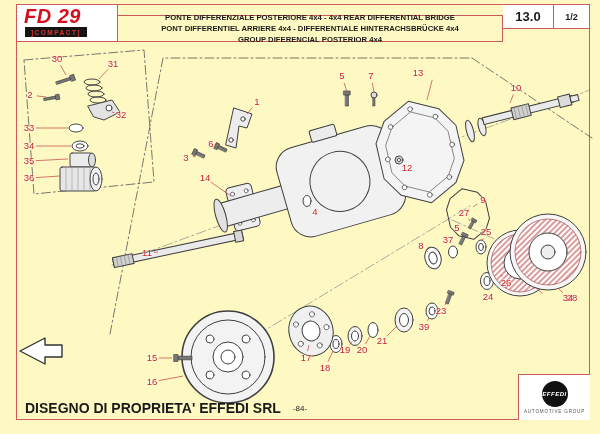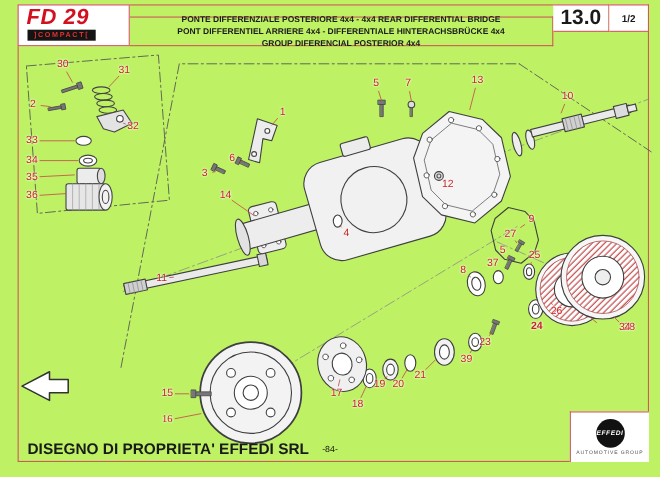--- a/index.html
+++ b/index.html
@@ -1,32 +1,32 @@
 <!DOCTYPE html>
 <html style="--callout: #cc2222; --frame: #cf5a5a; --brand: #d3101f;"><head>
 <meta charset="utf-8">
 <style>
   :root{
     --callout:#cc2222; --frame:#cf5a5a; --brand:#d3101f; --ink:#1a1a1a;
   }
   html,body{margin:0;padding:0;background:#fff;}
-  .page{position:relative;width:600px;height:434px;background:#bef264;overflow:hidden;
+  .page{position:relative;width:600px;height:434px;background:#fef9c3;overflow:hidden;
         font-family:"Liberation Sans",sans-serif;color:var(--ink);}
   .frame{position:absolute;left:16px;top:4px;width:574px;height:416px;border:1.4px solid var(--frame);box-sizing:border-box;}
   
   .header{position:absolute;left:16px;top:4px;width:574px;height:38px;display:flex;box-sizing:border-box;}
   .brand-box{width:102px;border:1.4px solid var(--frame);box-sizing:border-box;background:#fff;padding-top:1px;}
   .brand-name{color:var(--brand);font-weight:bold;font-style:italic;font-size:20px;line-height:20px;padding-left:7px;letter-spacing:0.5px;}
   .compact-bar{background:#141414;color:#e03030;font-size:6.5px;font-weight:bold;letter-spacing:1.5px;
                width:62px;margin:1px 0 0 8px;text-align:center;padding:1.5px 0;}
   .title-box{flex:1;border:1.4px solid var(--frame);border-left:none;box-sizing:border-box;display:flex;
              flex-direction:column;justify-content:center;text-align:center;font-weight:bold;font-size:7.7px;line-height:1.45;margin-top:11px;}
   .right-col{width:87px;display:flex;align-items:flex-start;}
   .section-box{width:51px;height:25px;border:1.4px solid var(--frame);border-left:none;box-sizing:border-box;
-               display:flex;align-items:center;justify-content:center;font-weight:bold;font-size:19px;background:#fff;}
+               display:flex;align-items:center;justify-content:center;font-weight:bold;font-size:13px;background:#fff;}
   .sheet-box{width:36px;height:25px;border:1.4px solid var(--frame);border-left:none;box-sizing:border-box;
              display:flex;align-items:center;justify-content:center;font-weight:bold;font-size:9px;background:#fff;}
   
   .canvas{position:absolute;left:0;top:0;width:600px;height:426px;}
   .callout{position:absolute;transform:translate(-50%,-50%);color:var(--callout);font-size:9.5px;line-height:1;
            text-shadow:0 0 2px #fff,0 0 2px #fff;white-space:nowrap;}
   
   .property-note{position:absolute;left:25px;top:400px;font-weight:bold;font-size:14px;}
   .page-number{position:absolute;left:50%;transform:translateX(-50%);top:404px;font-size:8px;}
   .logo-box{position:absolute;left:518px;top:374px;width:72px;height:46px;border-top:1.4px solid var(--frame);
@@ -325,40 +325,40 @@
         <span class="callout" style="left: 29px; top: 161px;">35</span>
         <span class="callout" style="left: 29px; top: 178px;">36</span>
         <span class="callout" style="left: 257px; top: 102px;">1</span>
         <span class="callout" style="left: 186px; top: 158px;">3</span>
         <span class="callout" style="left: 211px; top: 144px;">6</span>
         <span class="callout" style="left: 205px; top: 178px;">14</span>
         <span class="callout" style="left: 315px; top: 212px;">4</span>
         <span class="callout" style="left: 147px; top: 253px;">11</span>
         <span class="callout" style="left: 342px; top: 76px;">5</span>
         <span class="callout" style="left: 371px; top: 76px;">7</span>
-        <span class="callout" style="left: 434px; top: 73px; text-align: right;">13</span>
+        <span class="callout" style="left: 418px; top: 73px; text-align: right;">13</span>
         <span class="callout" style="left: 407px; top: 168px;">12</span>
         <span class="callout" style="left: 516px; top: 88px;">10</span>
         <span class="callout" style="left: 483px; top: 200px;">9</span>
         <span class="callout" style="left: 464px; top: 213px;">27</span>
         <span class="callout" style="left: 457px; top: 228px;">5</span>
         <span class="callout" style="left: 421px; top: 246px;">8</span>
         <span class="callout" style="left: 448px; top: 240px;">37</span>
         <span class="callout" style="left: 486px; top: 232px;">25</span>
         <span class="callout" style="left: 506px; top: 283px;">26</span>
-        <span class="callout" style="left: 488px; top: 297px; font-weight: bold;">24</span>
+        <span class="callout" style="left: 488px; top: 297px;">24</span>
         <span class="callout" style="left: 441px; top: 311px;">23</span>
         <span class="callout" style="left: 424px; top: 327px;">39</span>
         <span class="callout" style="left: 382px; top: 341px;">21</span>
         <span class="callout" style="left: 362px; top: 350px;">20</span>
         <span class="callout" style="left: 345px; top: 350px;">19</span>
         <span class="callout" style="left: 325px; top: 368px;">18</span>
         <span class="callout" style="left: 306px; top: 358px;">17</span>
         <span class="callout" style="left: 152px; top: 358px;">15</span>
-        <span class="callout" style="left: 152px; top: 382px; font-family: Liberation Serif, serif;">16</span>
+        <span class="callout" style="left: 152px; top: 382px;">16</span>
         <span class="callout" style="left: 572px; top: 298px;">28</span>
         <span class="callout" style="left: 568px; top: 298px;">34</span>
       </div>
   </div>
 
   <div class="property-note">DISEGNO DI PROPRIETA' EFFEDI SRL</div>
   <div class="page-number">-84-</div>
   <div class="logo-box">
     <div class="logo-disc">EFFEDI</div>
     <div class="logo-sub">AUTOMOTIVE GROUP</div>

